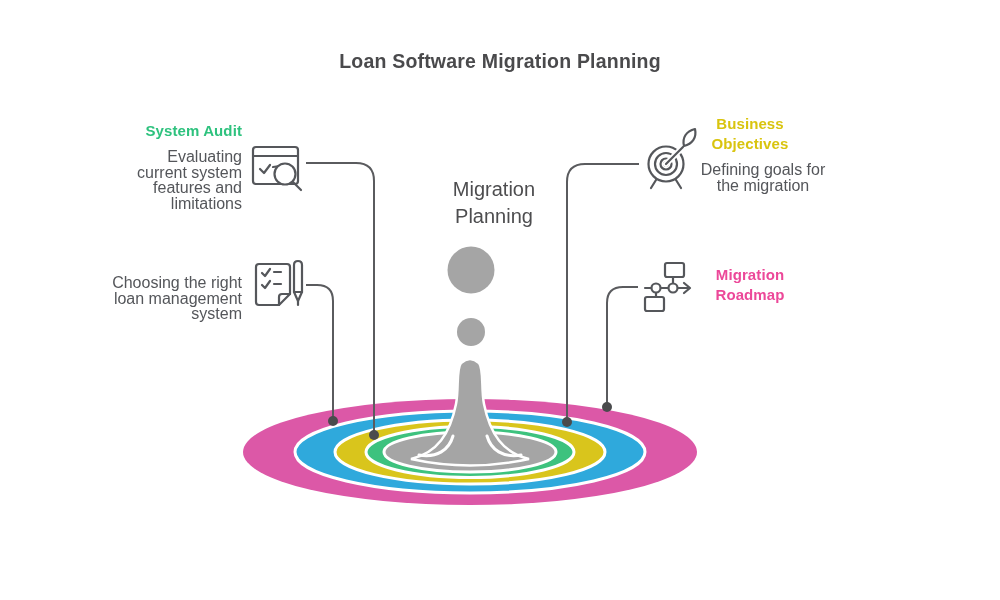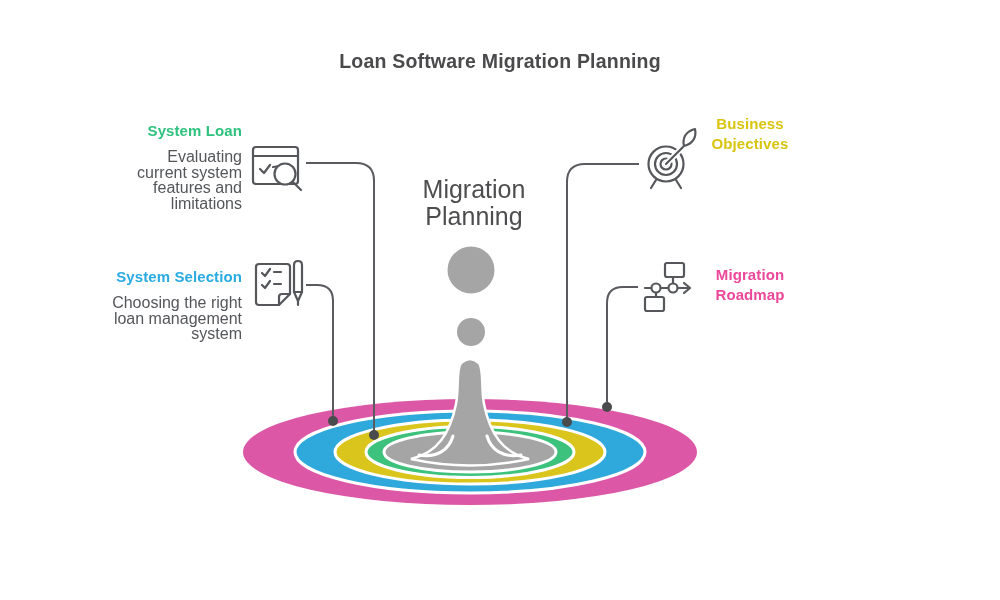--- a/index.html
+++ b/index.html
@@ -6,22 +6,22 @@
   body { font-family:"Liberation Sans", sans-serif; background:#ffffff; }
   .stage {
     position:relative; width:1000px; height:600px; background:#ffffff;
     overflow:hidden;
   }
   .title {
     position:absolute; left:0; right:0; top:50px; text-align:center;
     font-size:19.5px; font-weight:bold; color:#4a4a4c; letter-spacing:0.2px;
   }
   .center-label {
-    position:absolute; left:407px; top:176px; width:134px; text-align:center;
-    font-size:25px; color:#4d4d4f; line-height:27px;
+    position:absolute; left:427px; top:176px; width:134px; text-align:center;
+    font-size:20px; color:#4d4d4f; line-height:27px;
   }
   .diagram-svg { position:absolute; left:0; top:0; }
   .label-block { position:absolute; }
   .label-block h3 {
     margin:0; font-size:15px; font-weight:bold; line-height:20px; letter-spacing:0.1px;
   }
   .label-block p {
     margin:8px 0 0 0; font-size:16px; color:#54565a; line-height:15.5px;
   }
   .align-right { text-align:right; }
@@ -125,30 +125,30 @@
       <rect x="665" y="263" width="19" height="14" rx="2" class="fillw"></rect>
       <line x1="673" y1="277" x2="673" y2="283"></line>
       <rect x="645" y="297" width="19" height="14" rx="2" class="fillw"></rect>
       <line x1="656" y1="293" x2="656" y2="297"></line>
       <circle class="fillw" cx="656" cy="288" r="4.5"></circle>
       <circle class="fillw" cx="673" cy="288" r="4.5"></circle>
     </g>
   </svg>
 
   <div class="label-block blk-tl align-right">
-    <h3 style="color: rgb(46, 194, 126);">System Loan</h3>
+    <h3 style="color: rgb(46, 194, 126);">System Audit</h3>
     <p>Evaluating current system features and limitations</p>
   </div>
 
   <div class="label-block blk-tr align-left">
     <h3 style="color: rgb(217, 196, 14);">Business Objectives</h3>
+    <p>Defining goals for the migration</p>
   </div>
 
   <div class="label-block blk-bl align-right">
-    <h3 style="color: rgb(41, 171, 226);">System Selection</h3>
     <p>Choosing the right loan management system</p>
   </div>
 
   <div class="label-block blk-br align-left">
     <h3 style="color: #ec4899;">Migration Roadmap</h3>
   </div>
 
 </div>
 
 </body></html>

